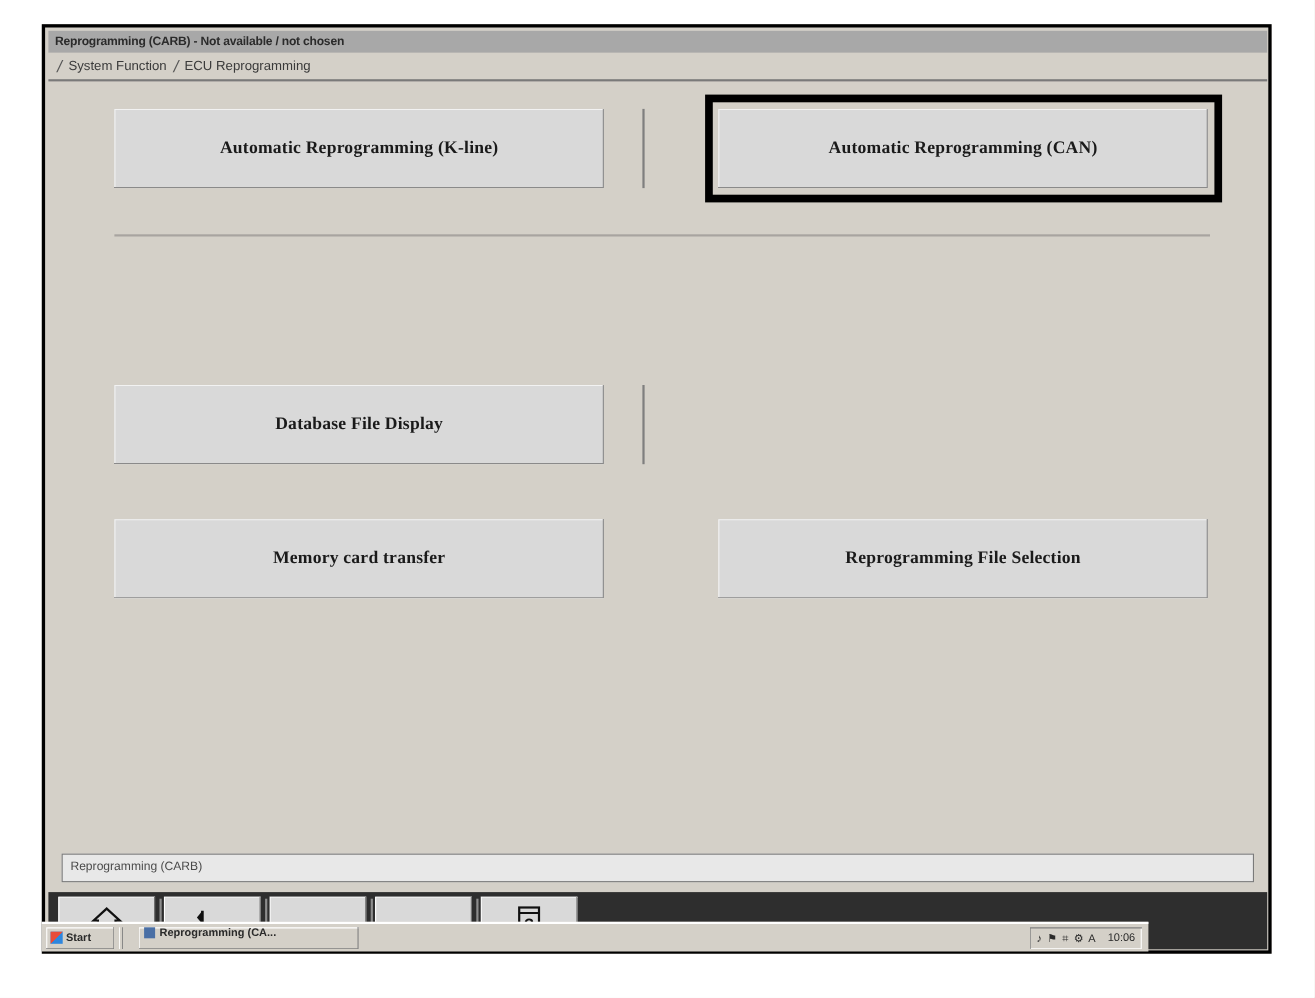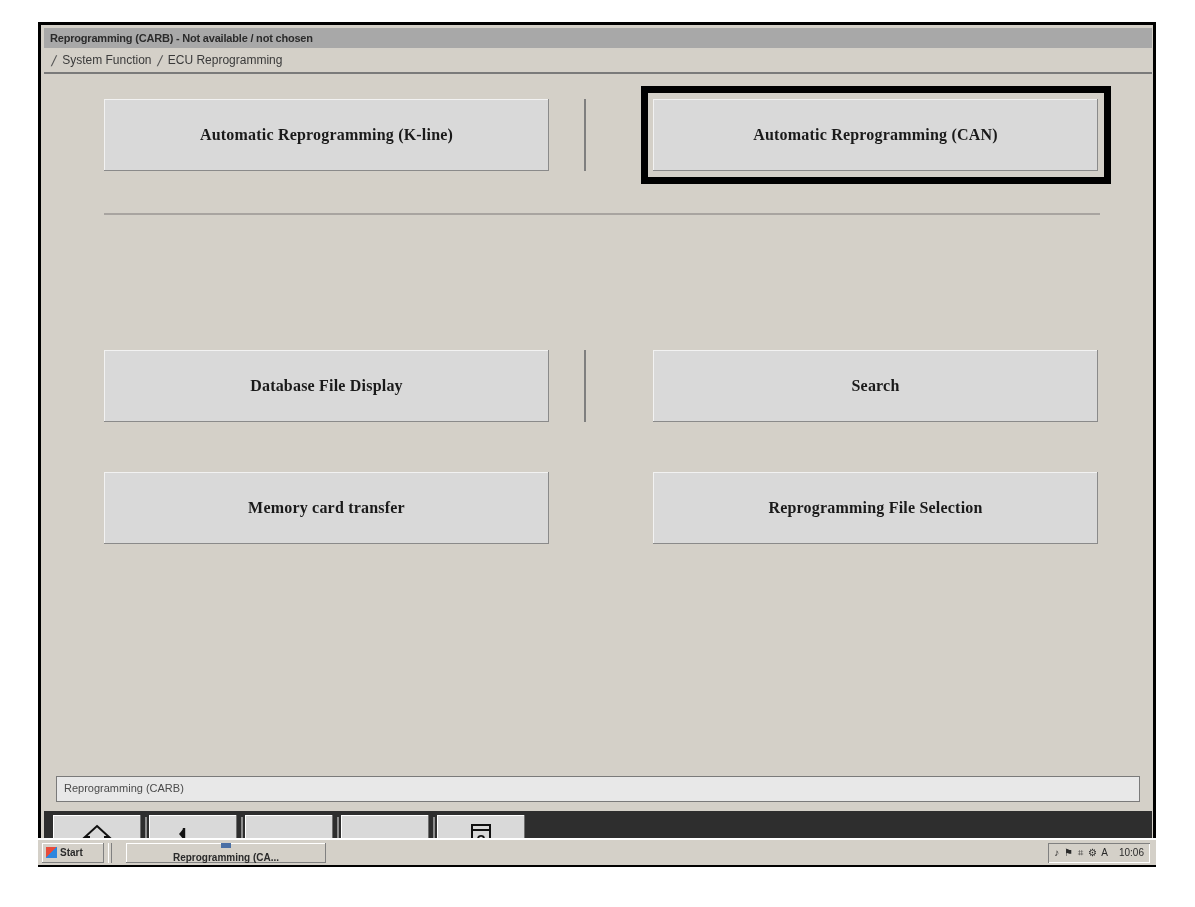--- a/index.html
+++ b/index.html
@@ -176,21 +176,21 @@
     background: #8d8d8d;
   }
 
   .icon-home svg, .icon-back svg, .icon-help svg { display: block; }
 
   
   .taskbar {
     position: absolute;
     left: 38px;
     top: 838px;
-    width: 1118px;
+    width: 1006px;
     height: 27px;
     background: #d4d0c8;
     border-top: 2px solid #ffffff;
     box-sizing: border-box;
     display: flex;
     align-items: center;
     filter: blur(0.6px);
   }
   .start-btn {
     margin-left: 4px;
@@ -218,25 +218,23 @@
   }
   .task-item {
     height: 20px;
     min-width: 190px;
     background: #d4d0c8;
     box-shadow: inset -1px -1px 0 #808080, inset 1px 1px 0 #ffffff;
     font-size: 10px;
     font-weight: bold;
     color: #2a2a2a;
     display: flex;
-    align-items: center;
     gap: 4px;
     padding: 0 5px;
     margin-left: 10px;
-    flex-direction: column;
   }
   .task-icon { width: 10px; height: 10px; background: #4a6fa5; }
   .tray {
     margin-left: auto;
     margin-right: 6px;
     height: 20px;
     display: flex;
     align-items: center;
     gap: 6px;
     font-size: 10px;
@@ -275,21 +273,20 @@
 
       <div class="highlight-box" style="left:597px; top:10px; width:470px; height:98px;"></div>
 
       <div class="divider-line" style="left:60px; top:137px; width:996px;"></div>
 
 
       <div class="big-btn" style="left:60px; top:274px; width:445px; height:72px;">Database File Display</div>
 
       <div class="vsep" style="left:540px; top:274px; height:72px;"></div>
 
-      <div class="big-btn" style="left:609px; top:274px; width:445px; height:72px;">Search</div>
 
       <div class="big-btn" style="left:60px; top:396px; width:445px; height:72px;">Memory card transfer</div>
 
       <div class="big-btn" style="left:609px; top:396px; width:445px; height:72px;">Reprogramming File Selection</div>
 
       <div class="status-field">Reprogramming (CARB)</div>
     </div>
 
     <div class="toolbar">
       <div class="tool-btn" style="left:9px; width:88px;">

